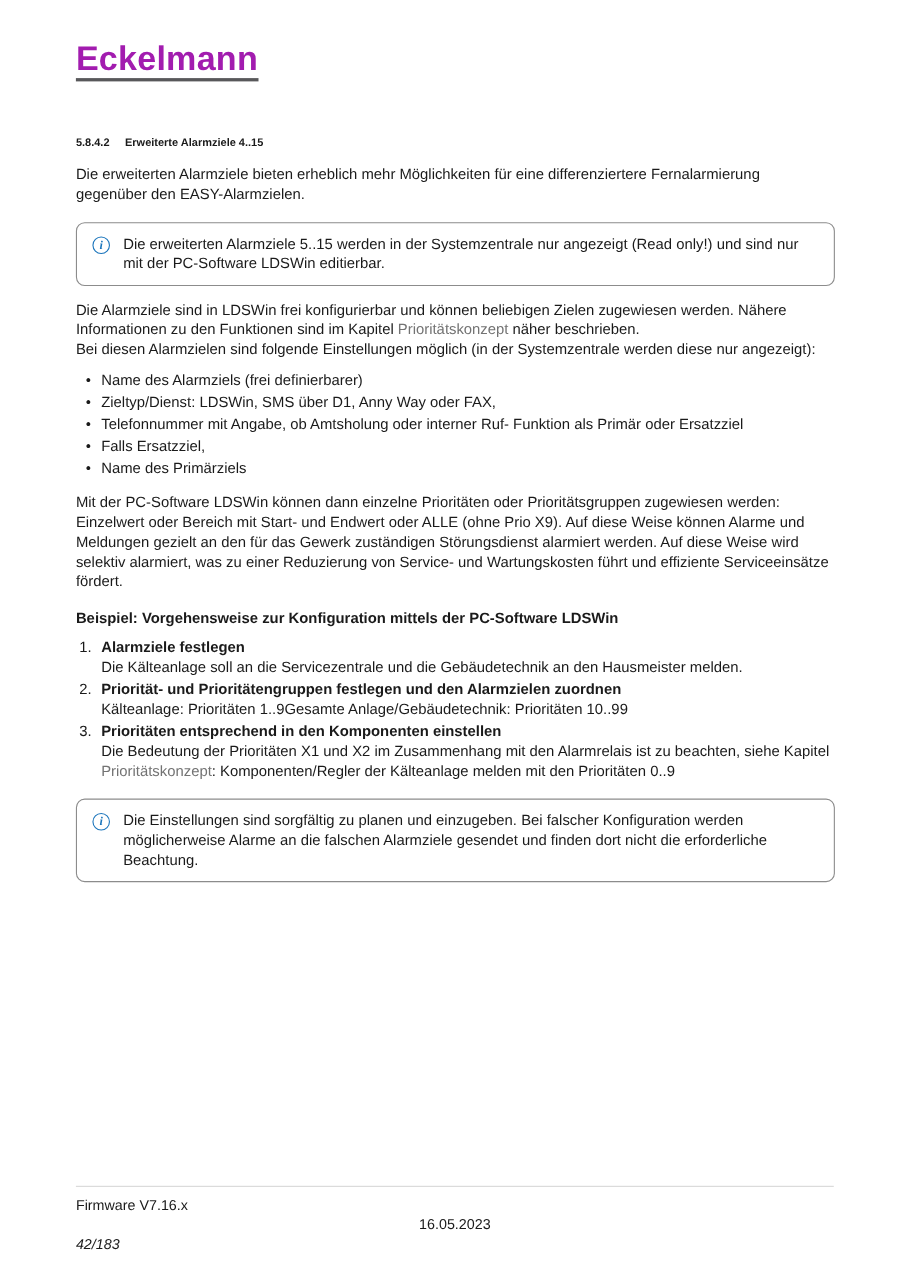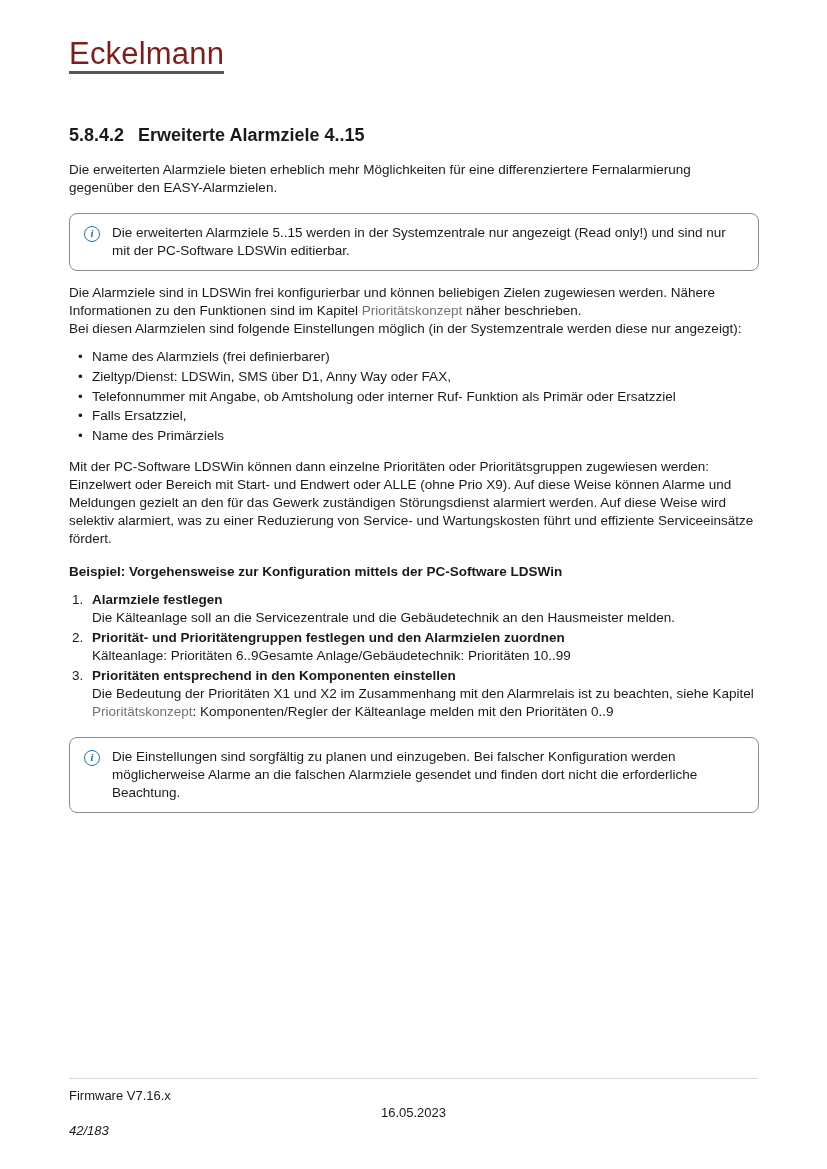--- a/index.html
+++ b/index.html
@@ -15,31 +15,31 @@
     color:#1a1a1a;
     overflow:hidden;
     margin:0 auto;
   }
   .content { position:absolute; left:69px; top:0; width:690px; }
 
   .logo {
     display:inline-block;
     margin-top:38px;
     font-size:31px;
-    font-weight:normal;
-    color:#7f1d1d;
+    font-weight:bold;
+    color:#a21caf;
     letter-spacing:0.2px;
     line-height:1;
     border-bottom:3px solid #58585a;
     padding-bottom:2px;
   }
 
   .section-heading {
     margin-top:50px;
-    font-size:18px;
+    font-size:10px;
     font-weight:bold;
     display:flex;
   }
   .section-number { margin-right:14px; }
 
   .para { margin-top:13px; }
 
   .infobox {
     margin-top:16px;
     border:1px solid #8c8c8c;
@@ -143,21 +143,21 @@
         <span class="step-body">
           <div class="step-title">Alarmziele festlegen</div>
           <div class="step-text">Die Kälteanlage soll an die Servicezentrale und die Gebäudetechnik an den Hausmeister melden.</div>
         </span>
       </div>
 
       <div class="step">
         <span class="step-number">2.</span>
         <span class="step-body">
           <div class="step-title">Priorität- und Prioritätengruppen festlegen und den Alarmzielen zuordnen</div>
-          <div class="step-text">Kälteanlage: Prioritäten 6..9Gesamte Anlage/Gebäudetechnik: Prioritäten 10..99</div>
+          <div class="step-text">Kälteanlage: Prioritäten 1..9Gesamte Anlage/Gebäudetechnik: Prioritäten 10..99</div>
         </span>
       </div>
 
       <div class="step">
         <span class="step-number">3.</span>
         <span class="step-body">
           <div class="step-title">Prioritäten entsprechend in den Komponenten einstellen</div>
           <div class="step-text">
             <span>Die Bedeutung der Prioritäten X1 und X2 im Zusammenhang mit den Alarmrelais ist zu beachten, siehe Kapitel </span><a class="link">Prioritätskonzept</a><span>: Komponenten/Regler der Kälteanlage melden mit den Prioritäten 0..9</span>
           </div>

